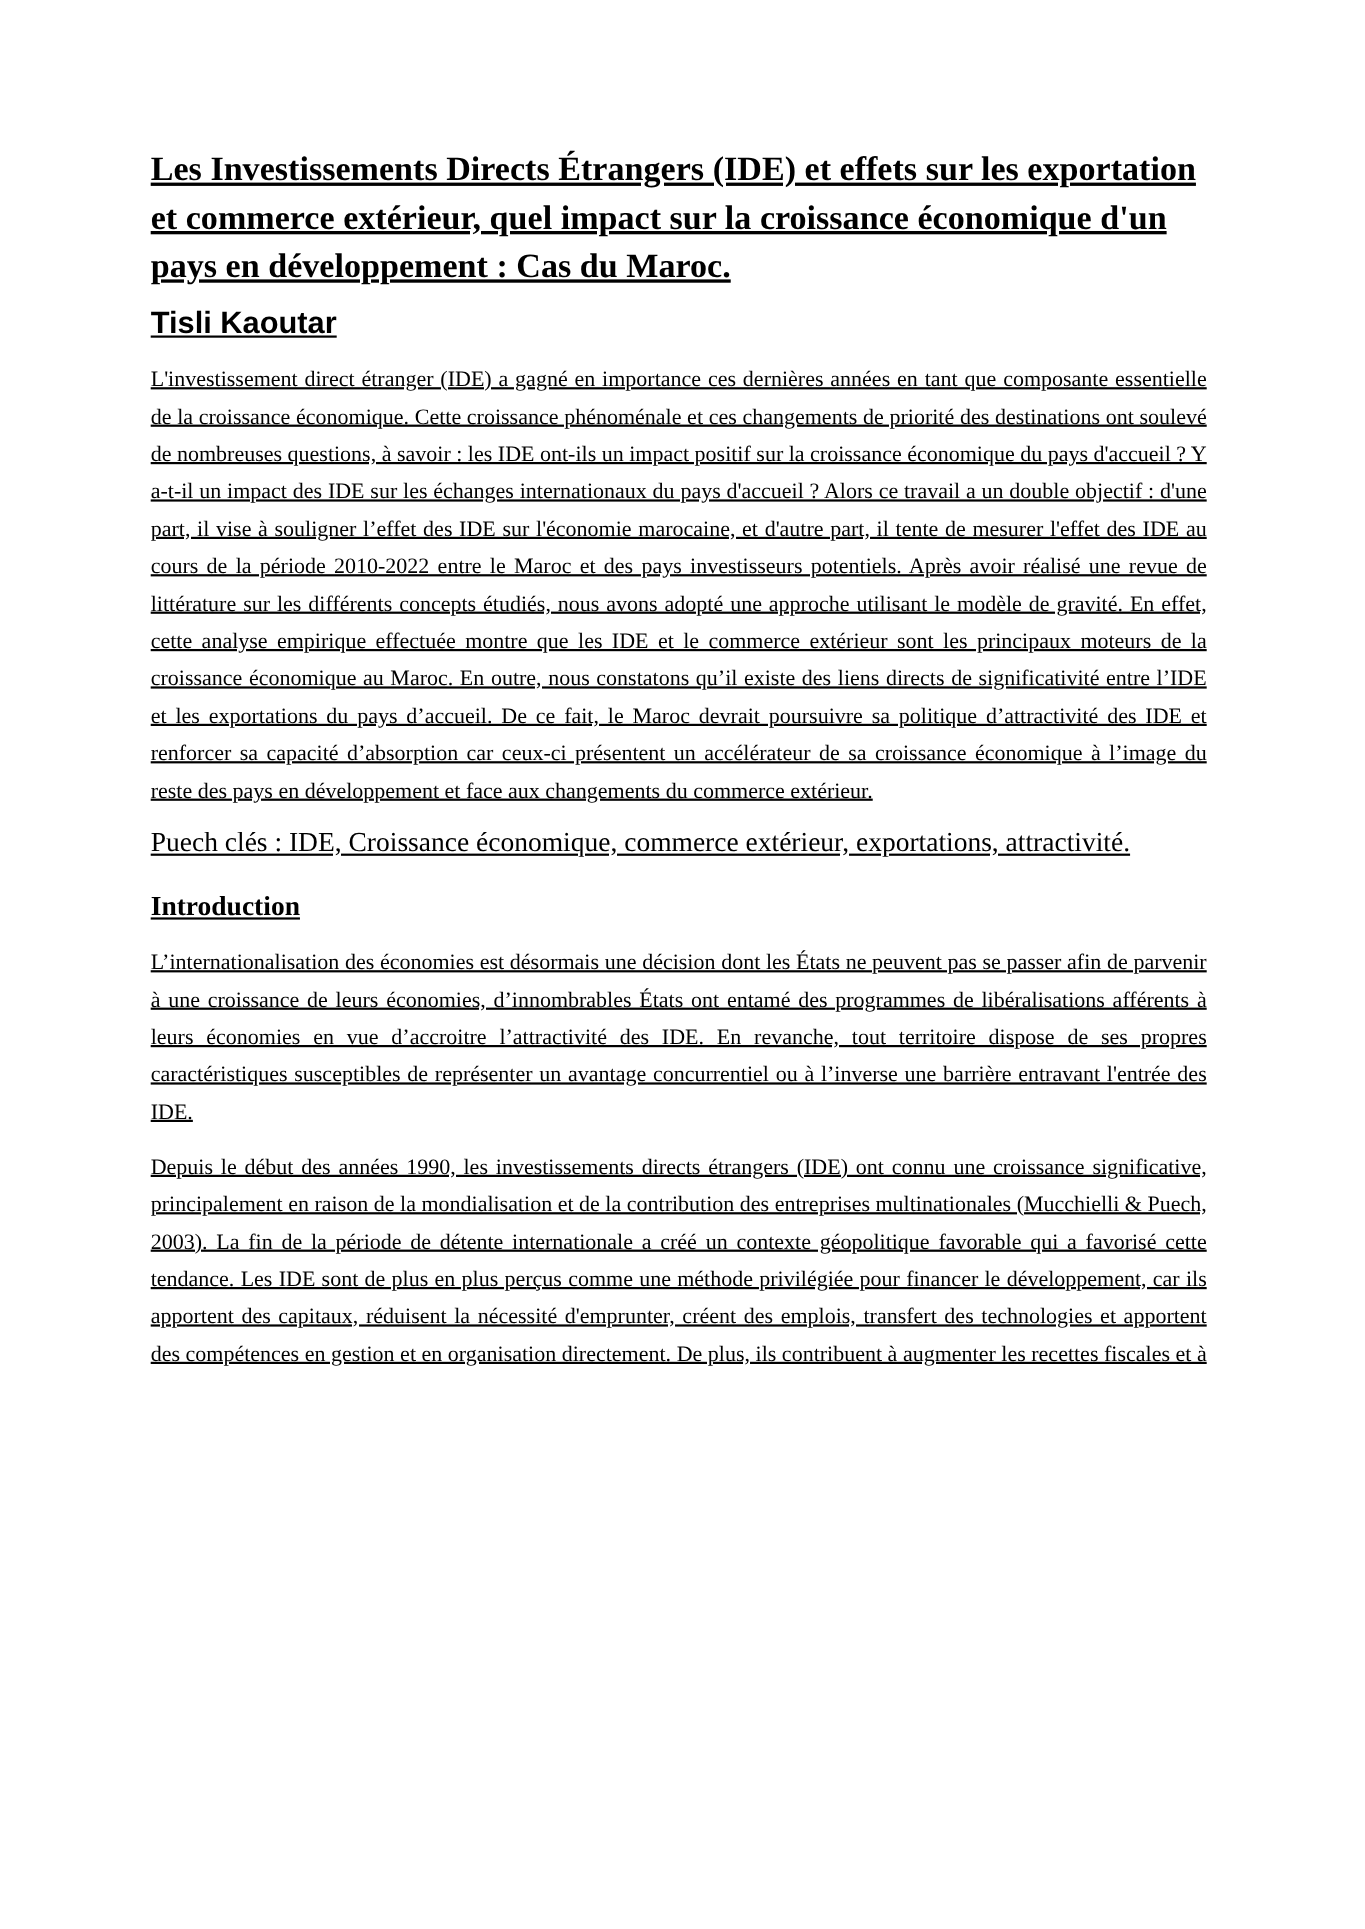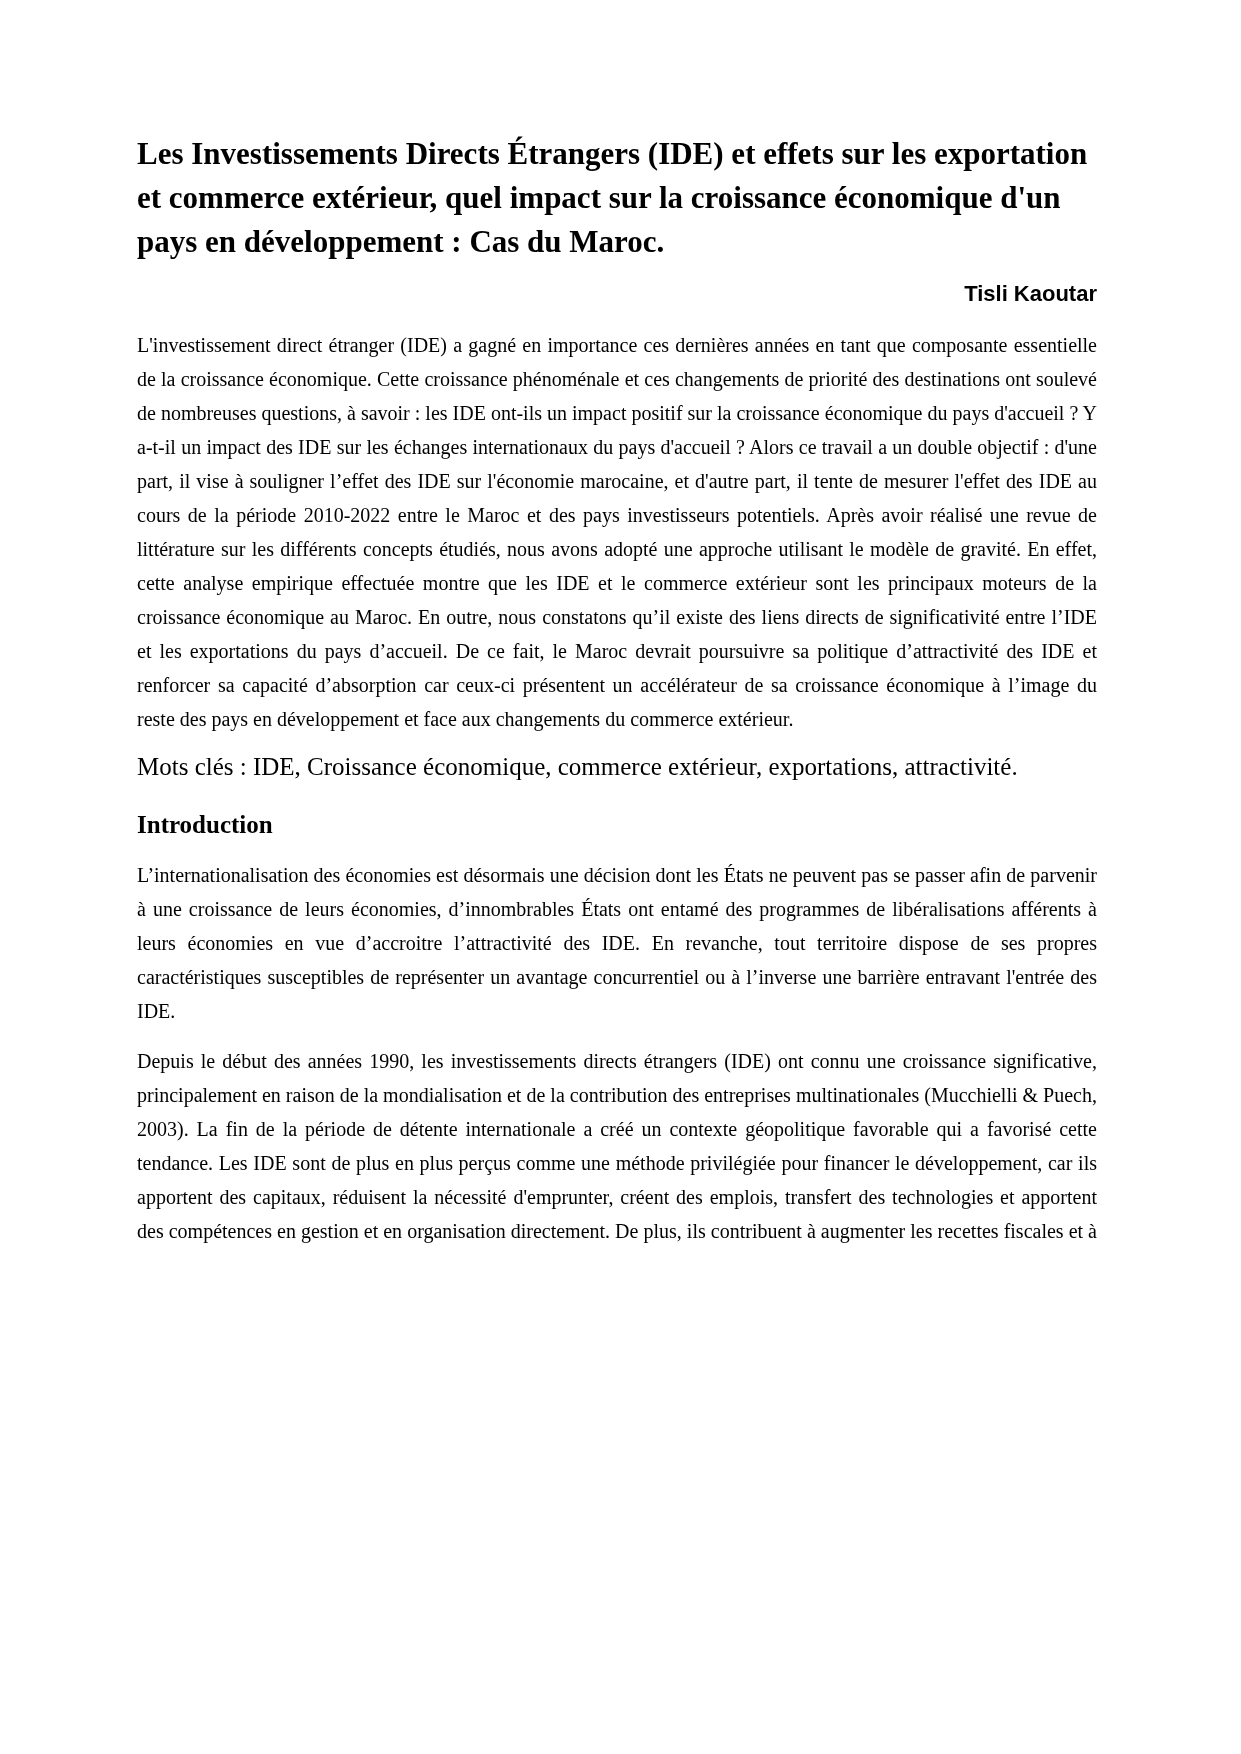--- a/index.html
+++ b/index.html
@@ -13,34 +13,35 @@
     font-family: "Liberation Serif", serif;
     color: #000000;
     -webkit-font-smoothing: antialiased;
   }
   .page {
     box-sizing: border-box;
     width: 1241px;
     height: 1256px;
     padding: 132px 144px 16px 137px;
     overflow: hidden;
+    text-decoration: underline;
   }
   .paper-title {
     font-family: "Liberation Serif", serif;
     font-size: 31px;
     font-weight: bold;
     line-height: 44px;
     margin: 0;
     text-align: left;
   }
   .author-line {
     font-family: "Liberation Sans", sans-serif;
-    font-size: 22px;
+    font-size: 28px;
     font-weight: bold;
-    text-align: right;
+    text-align: left;
     line-height: 36px;
     margin-top: 12px;
   }
   .section-heading {
     font-size: 25px;
     font-weight: bold;
     line-height: 34px;
     margin: 24px 0 0 0;
   }
   .abstract-heading {
@@ -66,21 +67,21 @@
 
 <div class="page">
 
   <h1 class="paper-title">Les Investissements Directs Étrangers (IDE) et effets sur les exportation et commerce extérieur, quel impact sur la croissance économique d'un pays en développement : Cas du Maroc.</h1>
 
   <div class="author-line">Tisli Kaoutar</div>
 
 
   <p class="para">L'investissement direct étranger (IDE) a gagné en importance ces dernières années en tant que composante essentielle de la croissance économique. Cette croissance phénoménale et ces changements de priorité des destinations ont soulevé de nombreuses questions, à savoir : les IDE ont-ils un impact positif sur la croissance économique du pays d'accueil ? Y a-t-il un impact des IDE sur les échanges internationaux du pays d'accueil ? Alors ce travail a un double objectif : d'une part, il vise à souligner l’effet des IDE sur l'économie marocaine, et d'autre part, il tente de mesurer l'effet des IDE au cours de la période 2010-2022 entre le Maroc et des pays investisseurs potentiels. Après avoir réalisé une revue de littérature sur les différents concepts étudiés, nous avons adopté une approche utilisant le modèle de gravité. En effet, cette analyse empirique effectuée montre que les IDE et le commerce extérieur sont les principaux moteurs de la croissance économique au Maroc. En outre, nous constatons qu’il existe des liens directs de significativité entre l’IDE et les exportations du pays d’accueil. De ce fait, le Maroc devrait poursuivre sa politique d’attractivité des IDE et renforcer sa capacité d’absorption car ceux-ci présentent un accélérateur de sa croissance économique à l’image du reste des pays en développement et face aux changements du commerce extérieur.</p>
 
-  <p class="para-plain">Mots clés : IDE, Croissance économique, commerce extérieur, exportations, attractivité.</p>
+  <p class="para-plain">Puech clés : IDE, Croissance économique, commerce extérieur, exportations, attractivité.</p>
 
   <h2 class="section-heading intro-heading">Introduction</h2>
 
   <p class="para">L’internationalisation des économies est désormais une décision dont les États ne peuvent pas se passer afin de parvenir à une croissance de leurs économies, d’innombrables États ont entamé des programmes de libéralisations afférents à leurs économies en vue d’accroitre l’attractivité des IDE. En revanche, tout territoire dispose de ses propres caractéristiques susceptibles de représenter un avantage concurrentiel ou à l’inverse une barrière entravant l'entrée des IDE.</p>
 
   <p class="para">Depuis le début des années 1990, les investissements directs étrangers (IDE) ont connu une croissance significative, principalement en raison de la mondialisation et de la contribution des entreprises multinationales (Mucchielli &amp; Puech, 2003). La fin de la période de détente internationale a créé un contexte géopolitique favorable qui a favorisé cette tendance. Les IDE sont de plus en plus perçus comme une méthode privilégiée pour financer le développement, car ils apportent des capitaux, réduisent la nécessité d'emprunter, créent des emplois, transfert des technologies et apportent des compétences en gestion et en organisation directement. De plus, ils contribuent à augmenter les recettes fiscales et à améliorer la qualité de la main-d'œuvre (Husain &amp; Wang, 1996 ; Samata &amp; Dzaka-Kikouta, 2013). Les IDE jouent un rôle clé dans la croissance des économies des pays en développement, en particulier des économies émergentes comme le Maroc, et ont connu une croissance significative en tant que source de financement.</p>
 
 </div>
 
 </body></html>

